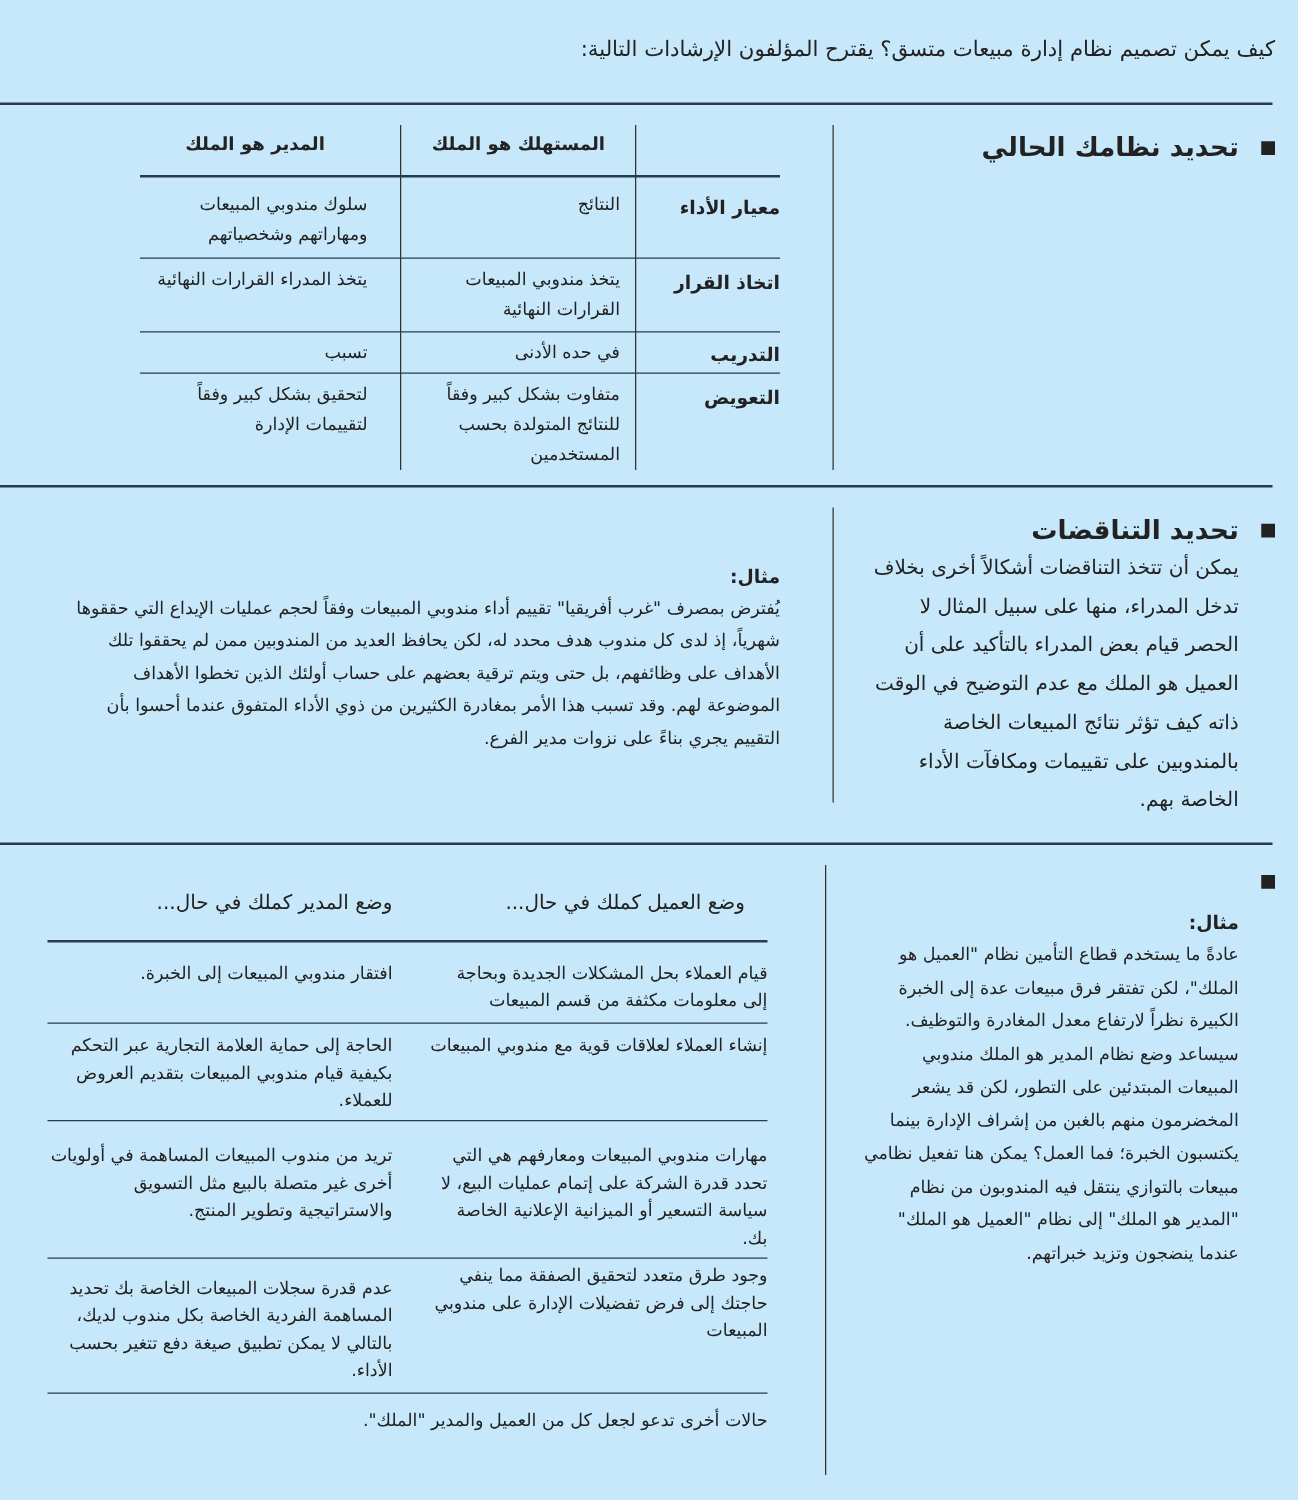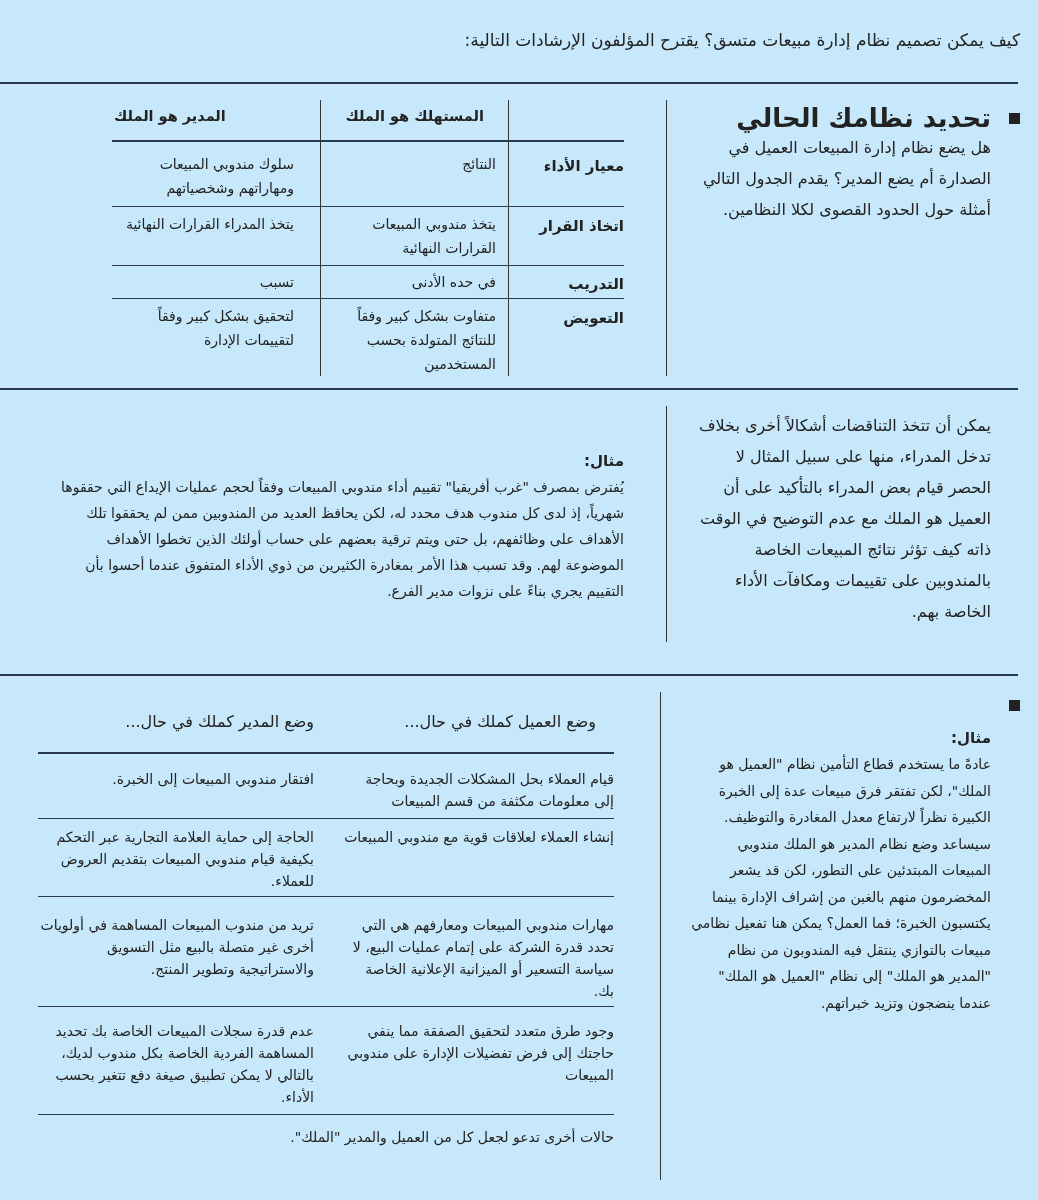--- a/index.html
+++ b/index.html
@@ -18,21 +18,21 @@
     }
     .hrule {
       position: absolute; left: 0; width: 1018px; height: 2px; background: #2a3a4a;
     }
     .vrule { position: absolute; width: 1px; background: #333; }
 
     
     .side { position: absolute; right: 18px; width: 330px; }
     .side-title {
       display: flex; align-items: center; gap: 18px;
-      font-size: 26px; font-weight: bold; line-height: 28px; white-space: nowrap;
+      font-size: 21px; font-weight: bold; line-height: 28px; white-space: nowrap;
     }
     .bullet { width: 11px; height: 11px; background: #222; display: inline-block; flex: none; }
     .side-body {
       padding-right: 29px; font-size: 16px; line-height: 31px;
     }
     .example-label { font-size: 15px; font-weight: bold; margin-top: 14px; line-height: 26px; }
     .example-text { font-size: 14px; line-height: 26px; }
 
     
     .t1 { position: absolute; top: 100px; left: 112px; width: 512px; font-size: 14px; line-height: 24px; }
@@ -58,28 +58,27 @@
 
 <div class="vrule" style="left:666px; top:100px; height:276px"></div>
 <div class="vrule" style="left:666px; top:406px; height:236px"></div>
 <div class="vrule" style="left:660px; top:692px; height:488px"></div>
 
 <div class="side" style="top:104px">
   <div class="side-title">
     <span class="bullet"></span>
     <span>تحديد نظامك الحالي</span>
   </div>
-  <div class="side-body">هل يضع نظام إدارة المبيعات العميل في الصدارة أم يضع المدير؟ يقدم الجدول التالي أمثلة حول الحدود القصوى لكلا النظامين.</div>
 </div>
 
 <div class="t1">
   <div class="vrule" style="left:208px; top:0; height:276px"></div>
   <div class="vrule" style="left:396px; top:0; height:276px"></div>
   <div class="t1-head" style="right:140px; width:170px; text-align:right">المستهلك هو الملك</div>
-  <div class="t1-head" style="right:330px; width:180px; text-align:left">المدير هو الملك</div>
+  <div class="t1-head" style="right:330px; width:180px; text-align:center">المدير هو الملك</div>
   <div class="hrule" style="left:0; width:512px; top:40px; height:2px"></div>
 
   <div class="t1-row" style="top:52px">
     <div class="cell rowlabel" style="right:0; width:100px; top:2px">معيار الأداء</div>
     <div class="cell" style="right:128px; width:160px">النتائج</div>
     <div class="cell" style="right:330px; width:180px">سلوك مندوبي المبيعات ومهاراتهم وشخصياتهم</div>
   </div>
   <div class="hrule" style="left:0; width:512px; top:106px; height:1px"></div>
 
   <div class="t1-row" style="top:112px">
@@ -97,20 +96,24 @@
   <div class="hrule" style="left:0; width:512px; top:198px; height:1px"></div>
 
   <div class="t1-row" style="top:204px">
     <div class="cell rowlabel" style="right:0; width:100px; top:2px">التعويض</div>
     <div class="cell" style="right:128px; width:140px">متفاوت بشكل كبير وفقاً للنتائج المتولدة بحسب المستخدمين</div>
     <div class="cell" style="right:330px; width:180px">لتحقيق بشكل كبير وفقاً لتقييمات الإدارة</div>
   </div>
 </div>
 
 <div class="side" style="top:410px">
+  <div class="side-title">
+    <span class="bullet"></span>
+    <span>تحديد التناقضات</span>
+  </div>
   <div class="side-body" style="line-height:31px">يمكن أن تتخذ التناقضات أشكالاً أخرى بخلاف تدخل المدراء، منها على سبيل المثال لا الحصر قيام بعض المدراء بالتأكيد على أن العميل هو الملك مع عدم التوضيح في الوقت ذاته كيف تؤثر نتائج المبيعات الخاصة بالمندوبين على تقييمات ومكافآت الأداء الخاصة بهم.</div>
 </div>
 
 <div class="abs" style="top:448px; left:48px; width:576px">
   <div class="example-label" style="margin-top:0">مثال:</div>
   <div class="example-text" style="line-height:26px">يُفترض بمصرف "غرب أفريقيا" تقييم أداء مندوبي المبيعات وفقاً لحجم عمليات الإيداع التي حققوها شهرياً، إذ لدى كل مندوب هدف محدد له، لكن يحافظ العديد من المندوبين ممن لم يحققوا تلك الأهداف على وظائفهم، بل حتى ويتم ترقية بعضهم على حساب أولئك الذين تخطوا الأهداف الموضوعة لهم. وقد تسبب هذا الأمر بمغادرة الكثيرين من ذوي الأداء المتفوق عندما أحسوا بأن التقييم يجري بناءً على نزوات مدير الفرع.</div>
 </div>
 
 <div class="side" style="top:700px">
   <div class="side-title">
@@ -132,18 +135,18 @@
   <div class="t2-line" style="top:118px; height:1px"></div>
 
   <div class="t2-cell" style="top:126px; right:0; width:270px">إنشاء العملاء لعلاقات قوية مع مندوبي المبيعات</div>
   <div class="t2-cell" style="top:126px; right:300px; width:276px">الحاجة إلى حماية العلامة التجارية عبر التحكم بكيفية قيام مندوبي المبيعات بتقديم العروض للعملاء.</div>
   <div class="t2-line" style="top:196px; height:1px"></div>
 
   <div class="t2-cell" style="top:214px; right:0; width:270px">مهارات مندوبي المبيعات ومعارفهم هي التي تحدد قدرة الشركة على إتمام عمليات البيع، لا سياسة التسعير أو الميزانية الإعلانية الخاصة بك.</div>
   <div class="t2-cell" style="top:214px; right:300px; width:276px">تريد من مندوب المبيعات المساهمة في أولويات أخرى غير متصلة بالبيع مثل التسويق والاستراتيجية وتطوير المنتج.</div>
   <div class="t2-line" style="top:306px; height:1px"></div>
 
-  <div class="t2-cell" style="top:320px; right:0; width:270px">وجود طرق متعدد لتحقيق الصفقة مما ينفي حاجتك إلى فرض تفضيلات الإدارة على مندوبي المبيعات</div>
+  <div class="t2-cell" style="top:310px; right:0; width:270px">وجود طرق متعدد لتحقيق الصفقة مما ينفي حاجتك إلى فرض تفضيلات الإدارة على مندوبي المبيعات</div>
   <div class="t2-cell" style="top:320px; right:300px; width:276px">عدم قدرة سجلات المبيعات الخاصة بك تحديد المساهمة الفردية الخاصة بكل مندوب لديك، بالتالي لا يمكن تطبيق صيغة دفع تتغير بحسب الأداء.</div>
   <div class="t2-line" style="top:414px; height:1px"></div>
 
   <div class="t2-cell" style="top:426px; right:0; width:576px">حالات أخرى تدعو لجعل كل من العميل والمدير "الملك".</div>
 </div>
 
 </body></html>

